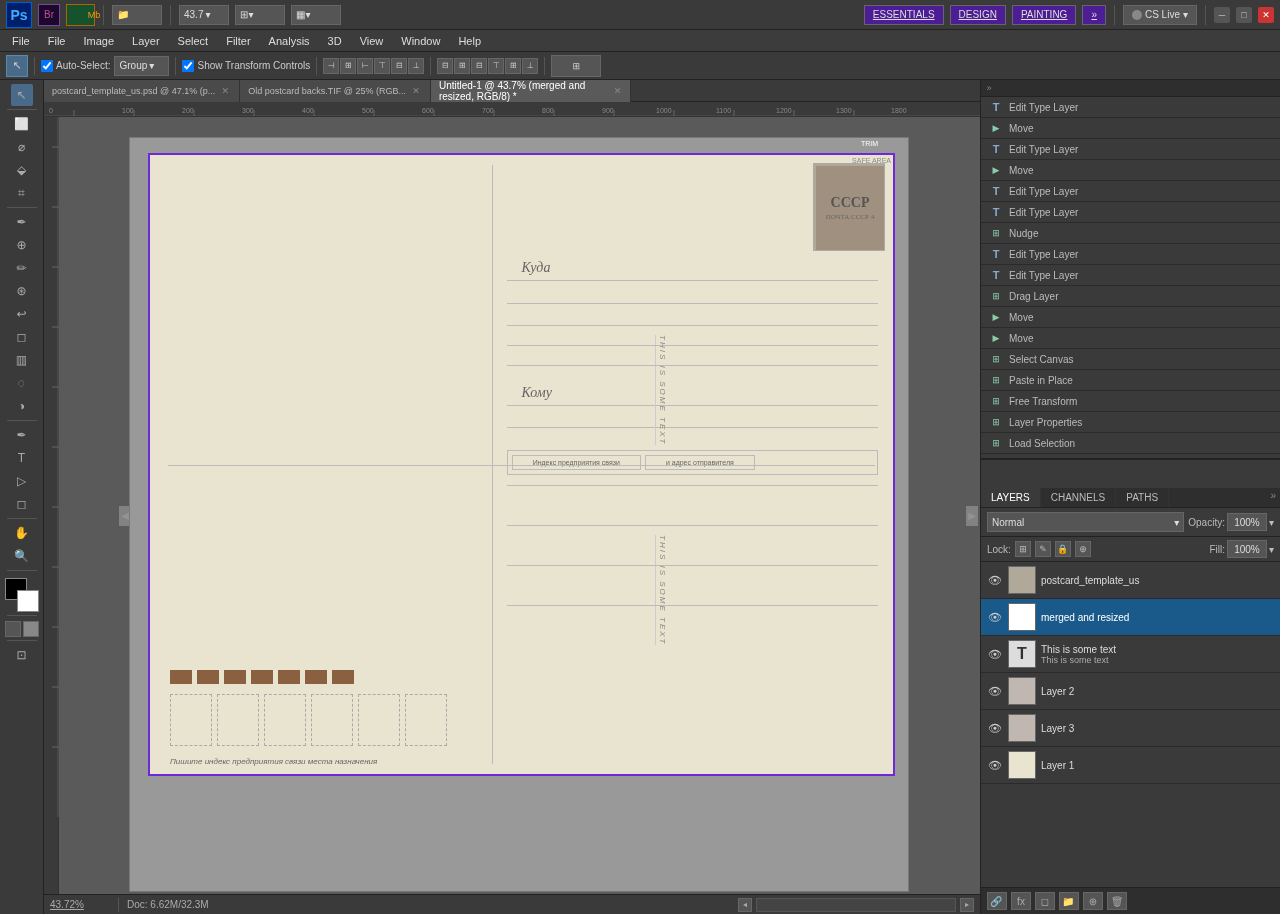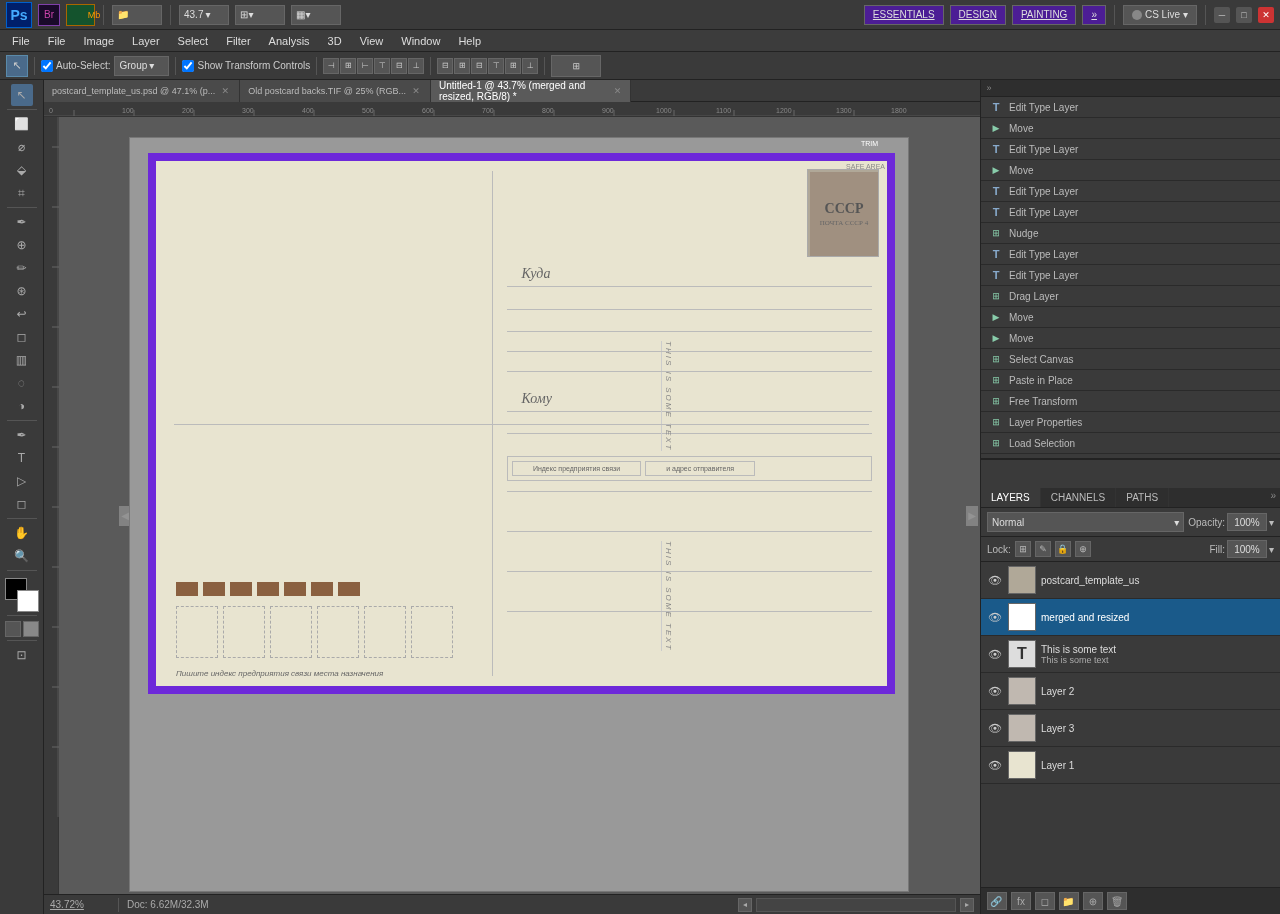--- a/index.html
+++ b/index.html
@@ -336,21 +336,21 @@
         <div class="nav-arrow-right">▶</div>
         <div class="nav-arrow-top">▲</div>
         <div class="nav-arrow-bottom">▼</div>
 
         <div style="position:absolute; top:20px; left:70px; width:800px; height:770px;">
 
           <div style="position:absolute; top:0; left:0; width:780px; height:755px; background:#999; border:1px solid #777;">
 
             <div style="position:absolute;top:2px;right:30px;font-size:7px;color:#fff;">TRIM</div>
 
-            <div style="position:absolute; top:15px; left:18px; width:747px; height:541px; background:#e8e4d0; border:8px solid #6d28d9;">
+            <div style="position:absolute; top:15px; left:18px; width:747px; height:623px; background:#e8e4d0; border:2px solid #6d28d9;">
 
               <div style="position:absolute;top:2px;right:2px;font-size:7px;color:#888;">SAFE AREA</div>
 
               <div style="position:absolute;top:8px;right:8px;width:72px;height:88px;border:1px solid #aaa;background:#b0a898;overflow:hidden;">
                 <div style="width:68px;height:84px;margin:2px;background:#a09080;display:flex;flex-direction:column;align-items:center;justify-content:center;color:#333;font-size:7px;text-align:center;font-family:serif;">
                   <div style="font-size:14px;font-weight:bold;color:#555;font-family:serif;">СССР</div>
                   <div style="font-size:7px;color:#666;margin-top:2px;">ПОЧТА СССР 4</div>
                 </div>
               </div>
 

